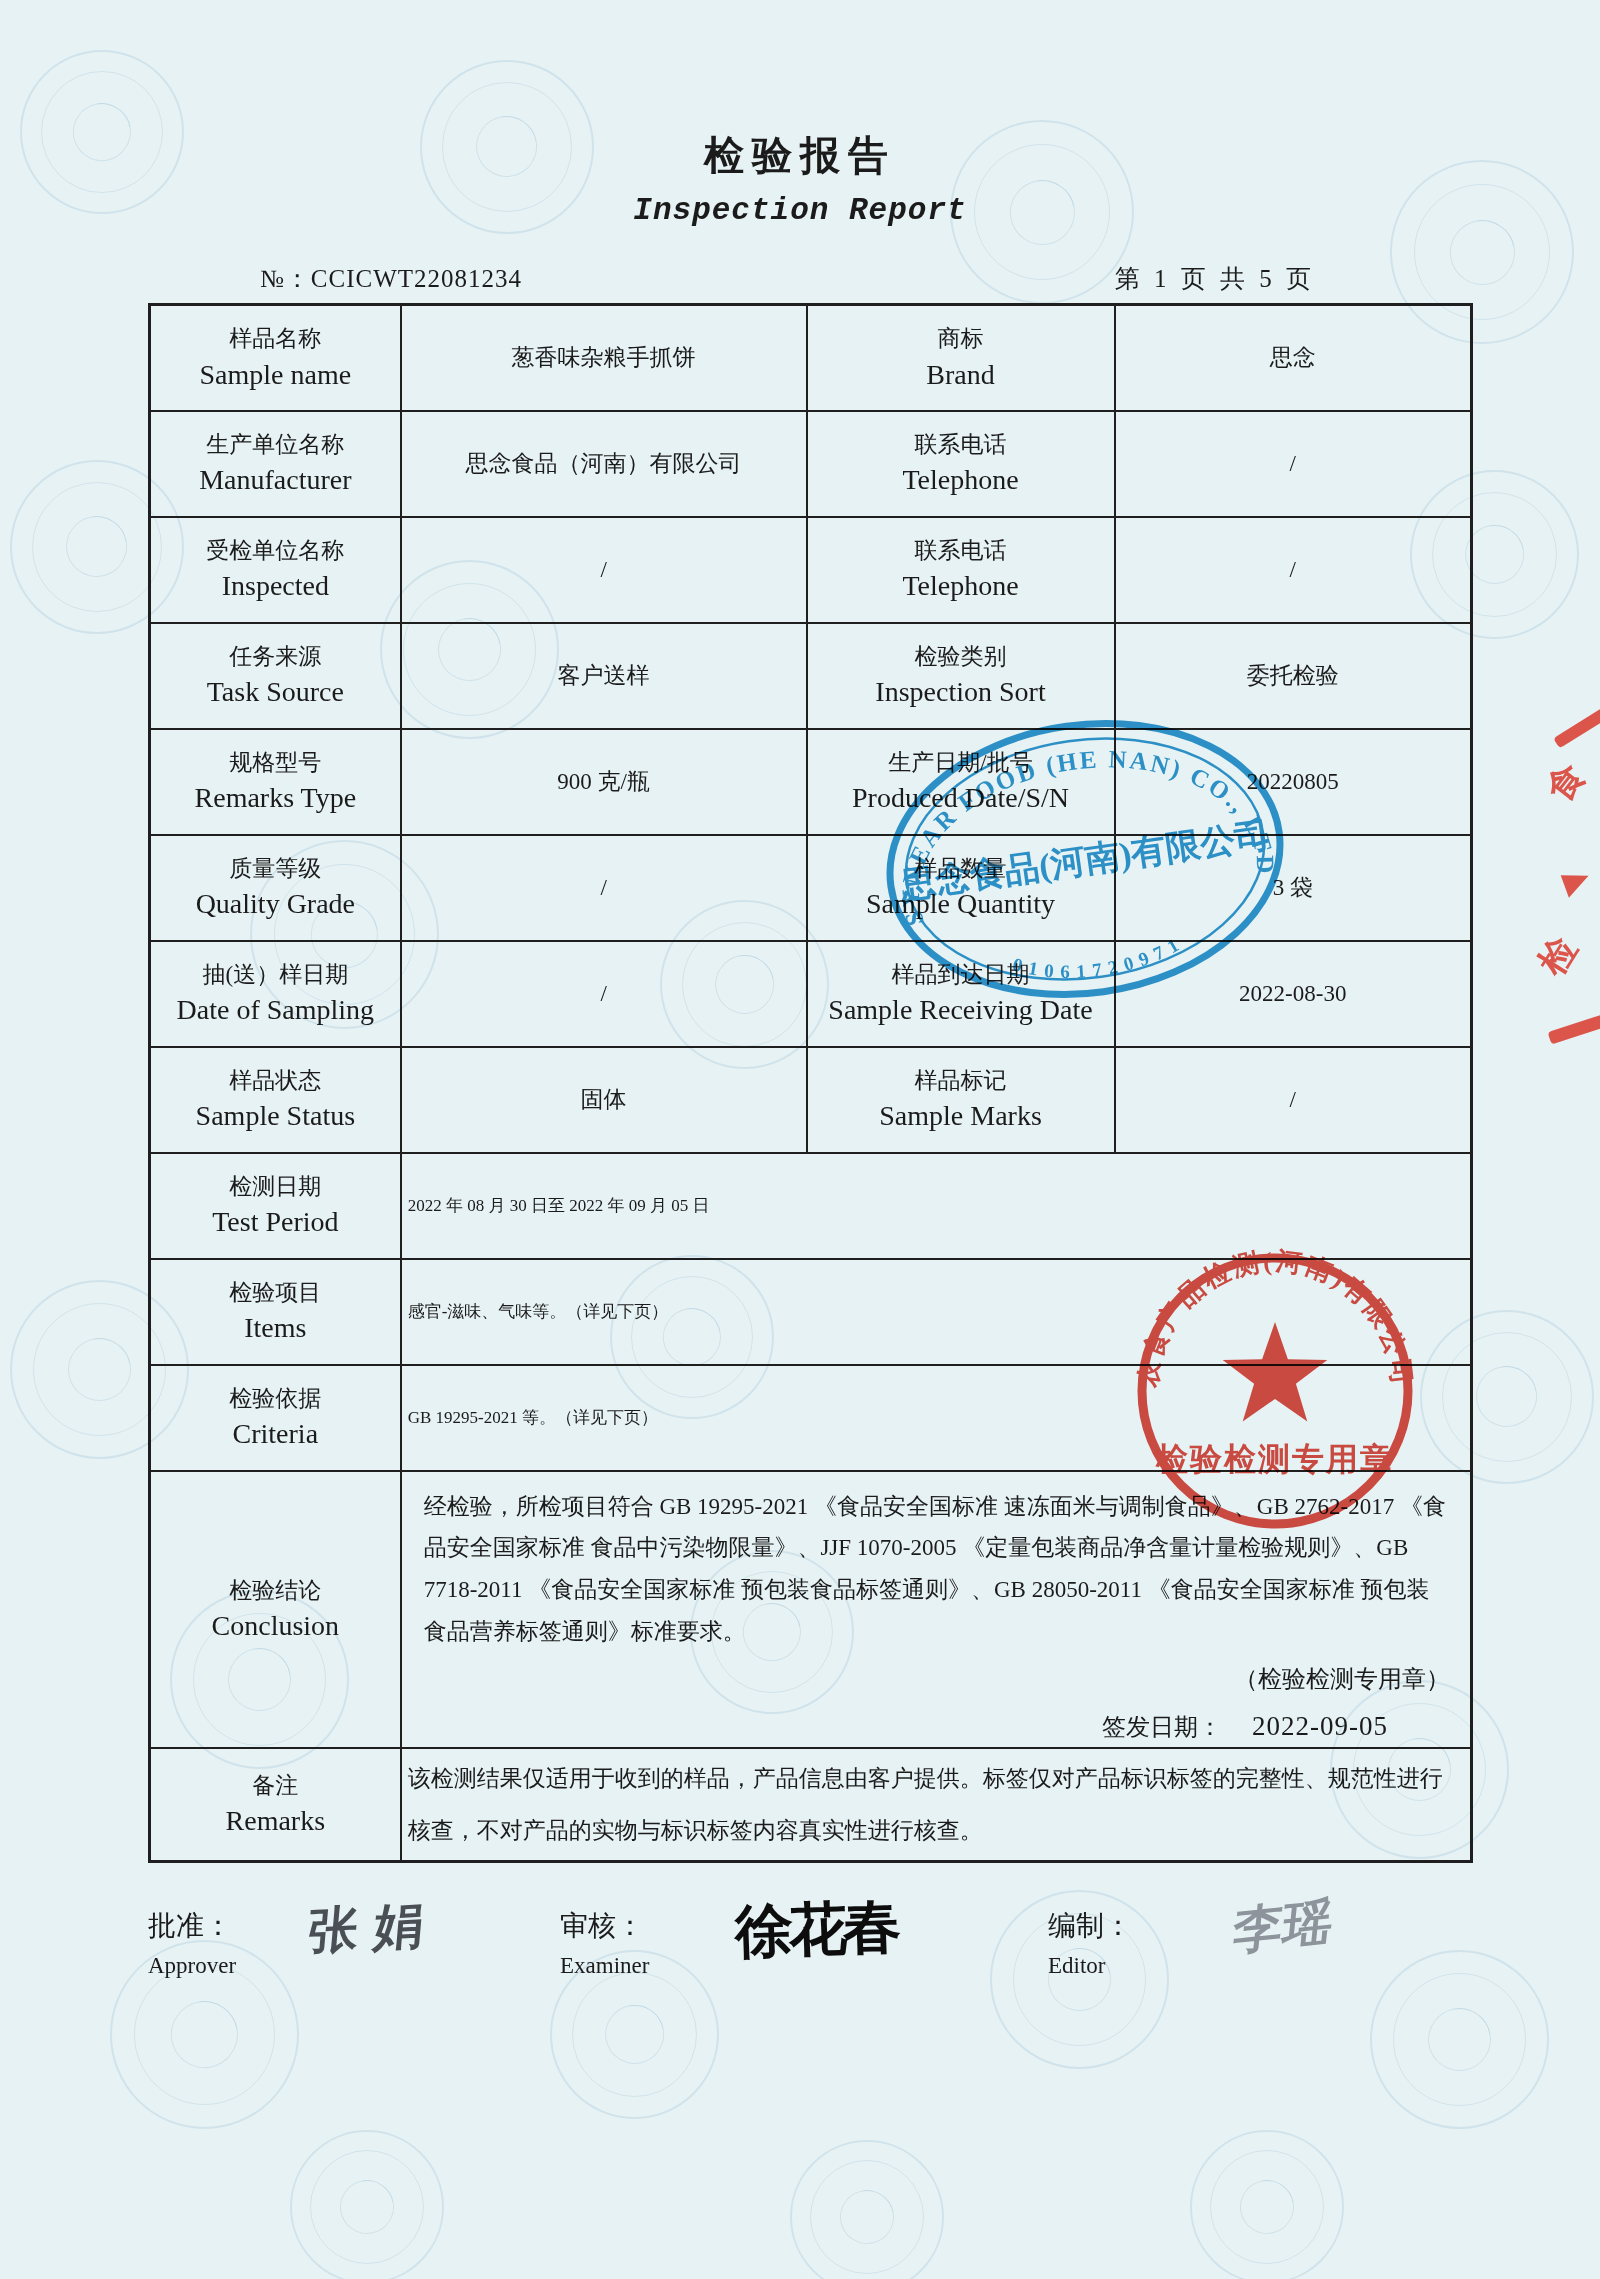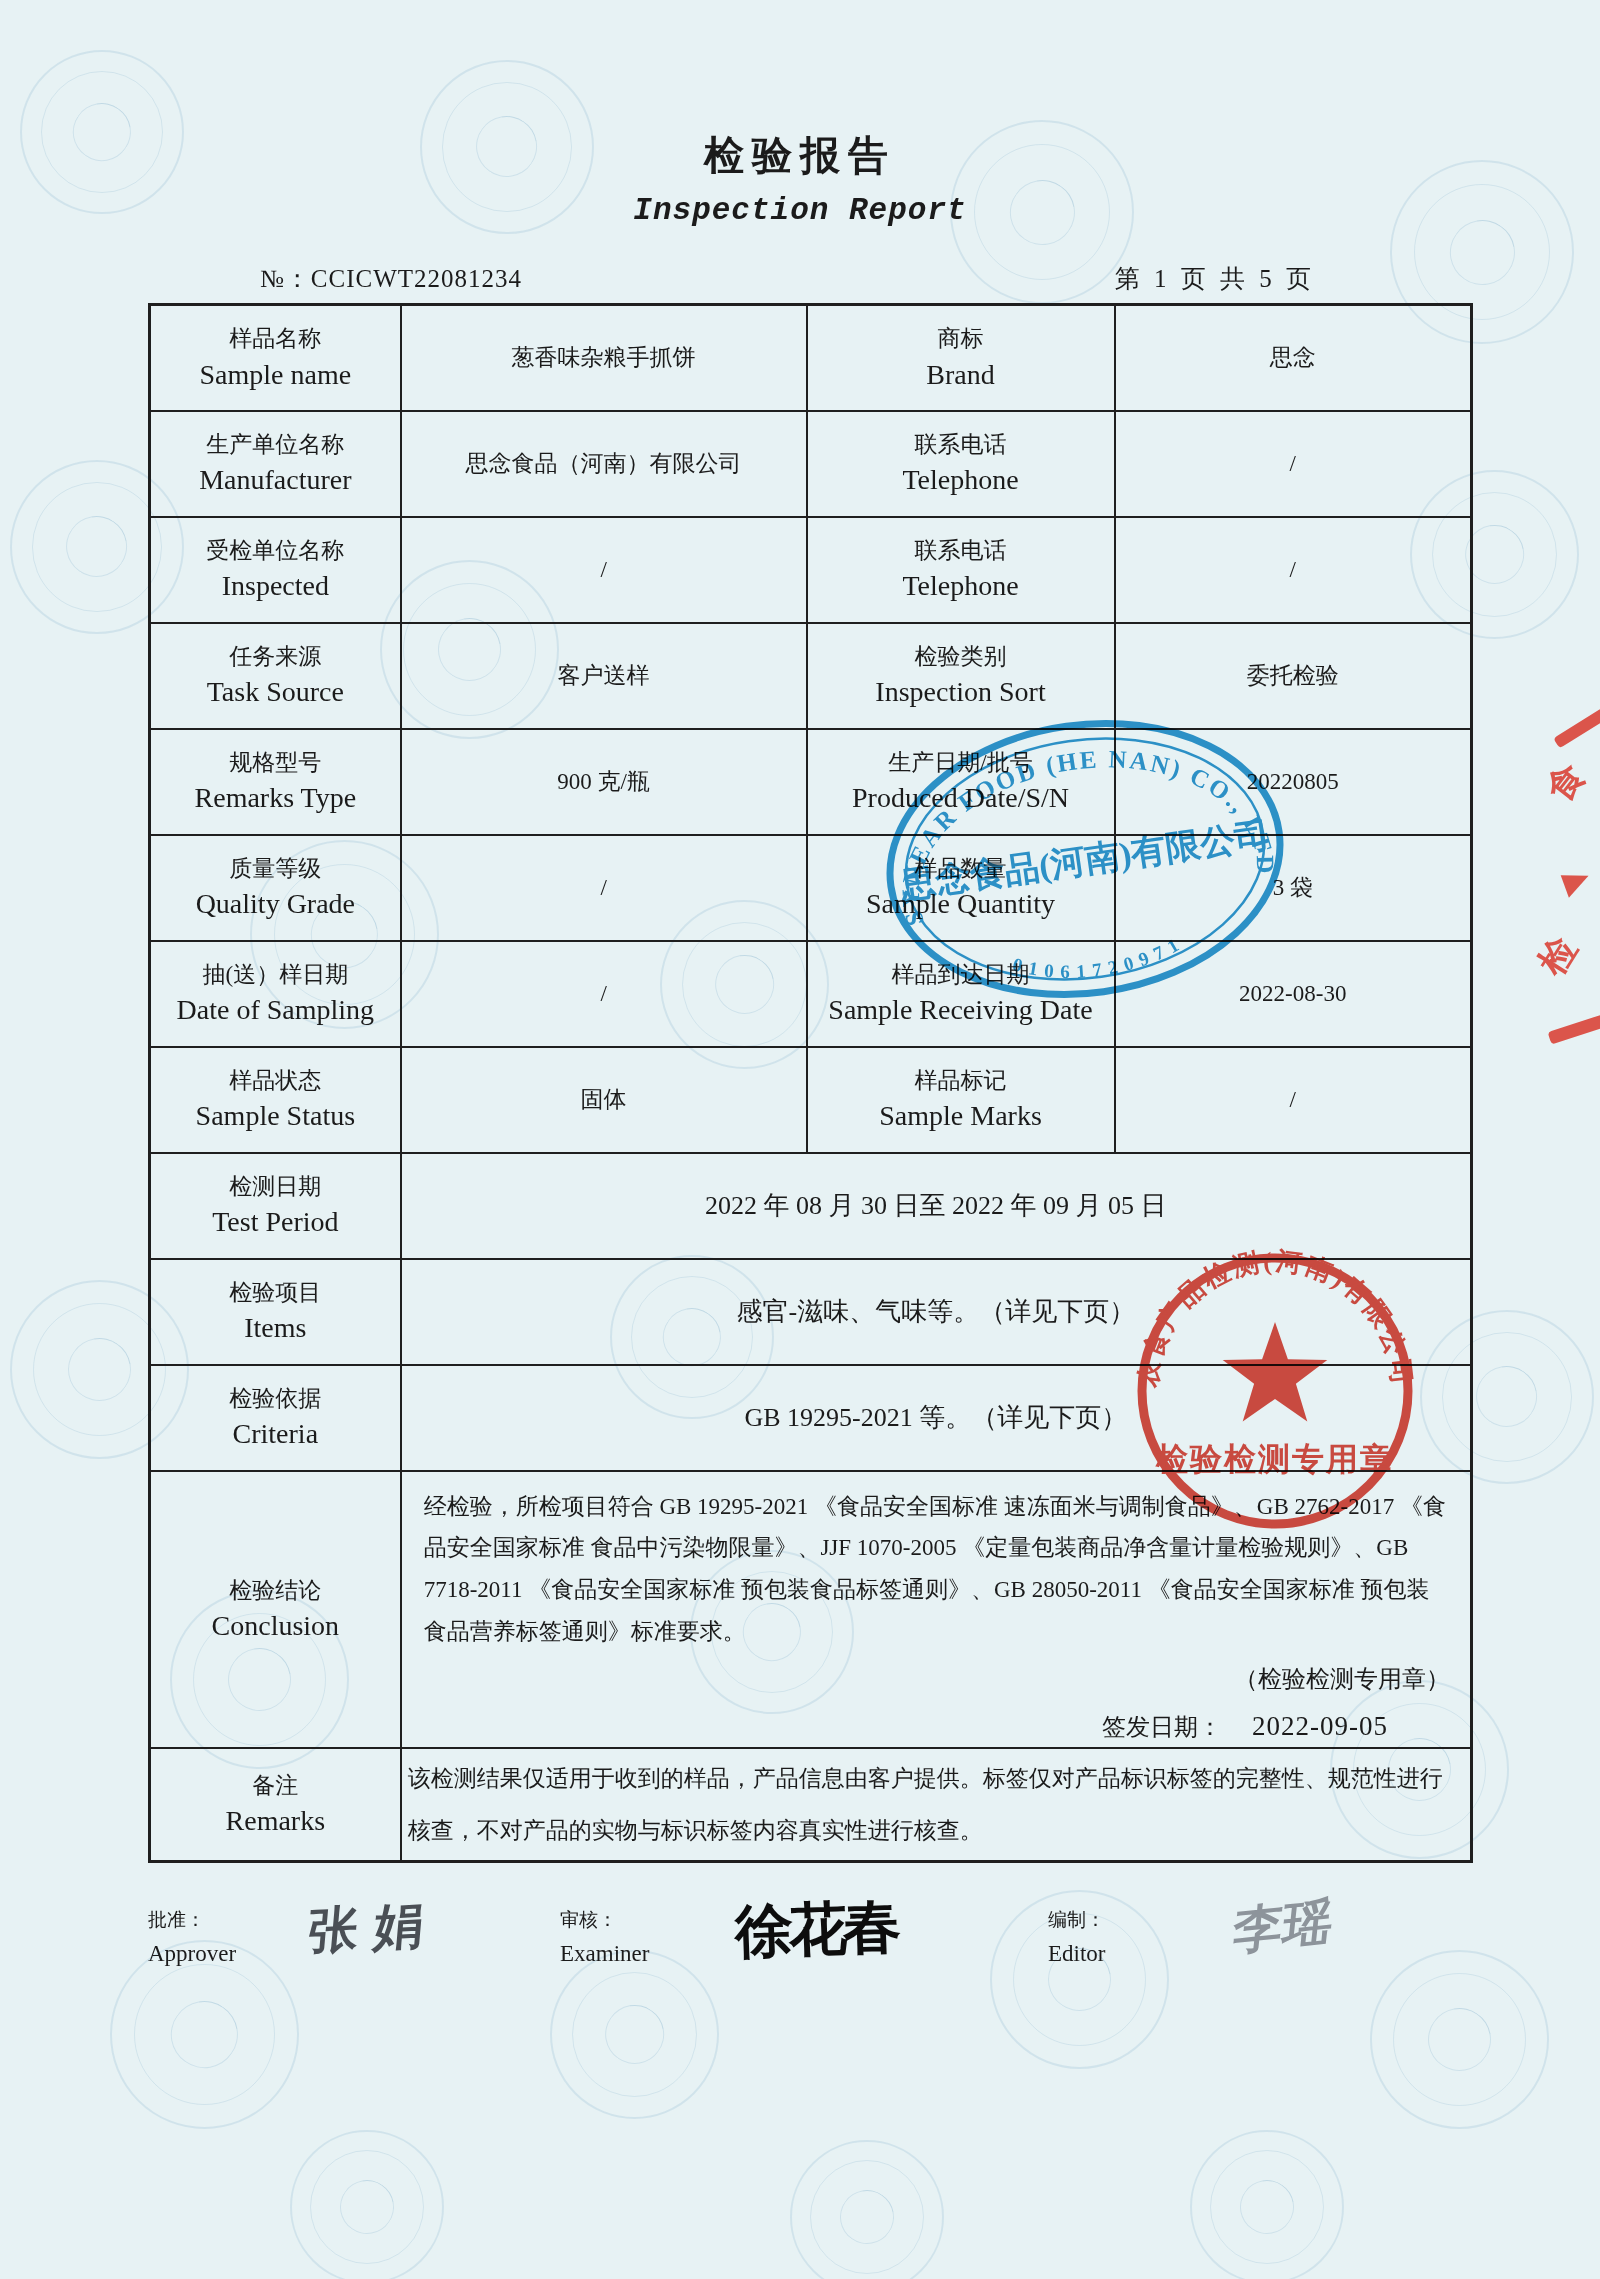--- a/index.html
+++ b/index.html
@@ -24,32 +24,32 @@
   table.report-table{border:3px solid #1f1f1f;}
   .report-table td{border:2px solid #1f1f1f;vertical-align:middle;padding:4px 6px;}
   .report-table tr{height:106px;}
   .report-table tr.conclusion{height:228px;}
   .report-table tr.remarks{height:112px;}
 
   .label-cell{text-align:center;}
   .lbl-cn{font-size:23px;line-height:1.45;}
   .lbl-en{font-size:28px;line-height:1.35;}
   .val{text-align:center;font-size:23px;}
-  .val-wide{text-align:center;font-size:26px;padding-left:18px;}
+  .val-wide{text-align:left;font-size:17px;padding-left:18px;}
   .val-remarks{text-align:left;font-size:23px;line-height:2.25;padding:0 16px 0 18px;}
 
   .conclusion-cell{vertical-align:top;}
   .conclusion-text{margin:10px 14px 0 16px;font-size:23px;line-height:1.82;text-align:left;}
   .seal-note{text-align:right;padding-right:14px;font-size:24px;margin-top:10px;}
   .issue-line{text-align:right;padding-right:76px;font-size:24px;margin-top:16px;}
   .issue-date{font-size:27px;margin-left:30px;letter-spacing:1px;}
 
   .signatures{position:relative;z-index:3;width:1325px;margin:44px 0 0 148px;height:150px;}
   .sig-block{position:absolute;top:0;}
-  .sig-lbl-cn{font-size:19px;}
+  .sig-lbl-cn{font-size:28px;}
   .sig-lbl-en{font-size:23px;margin-top:8px;}
   .sig{position:absolute;white-space:nowrap;}
   .sig-approver{left:160px;top:-12px;font-size:50px;color:#4a4f55;transform:rotate(-3deg) skewX(-8deg);font-weight:600;letter-spacing:16px;}
   .sig-examiner{left:175px;top:-16px;font-size:58px;color:#0d0d0d;font-weight:900;transform:rotate(-2deg);letter-spacing:-4px;}
   .sig-editor{left:185px;top:-14px;font-size:50px;color:#8d949b;transform:rotate(-6deg) skewX(-12deg);font-weight:600;}
   .blk-approver{left:0;}
   .blk-examiner{left:412px;}
   .blk-editor{left:900px;}
 
   .stamp{position:absolute;mix-blend-mode:multiply;}

